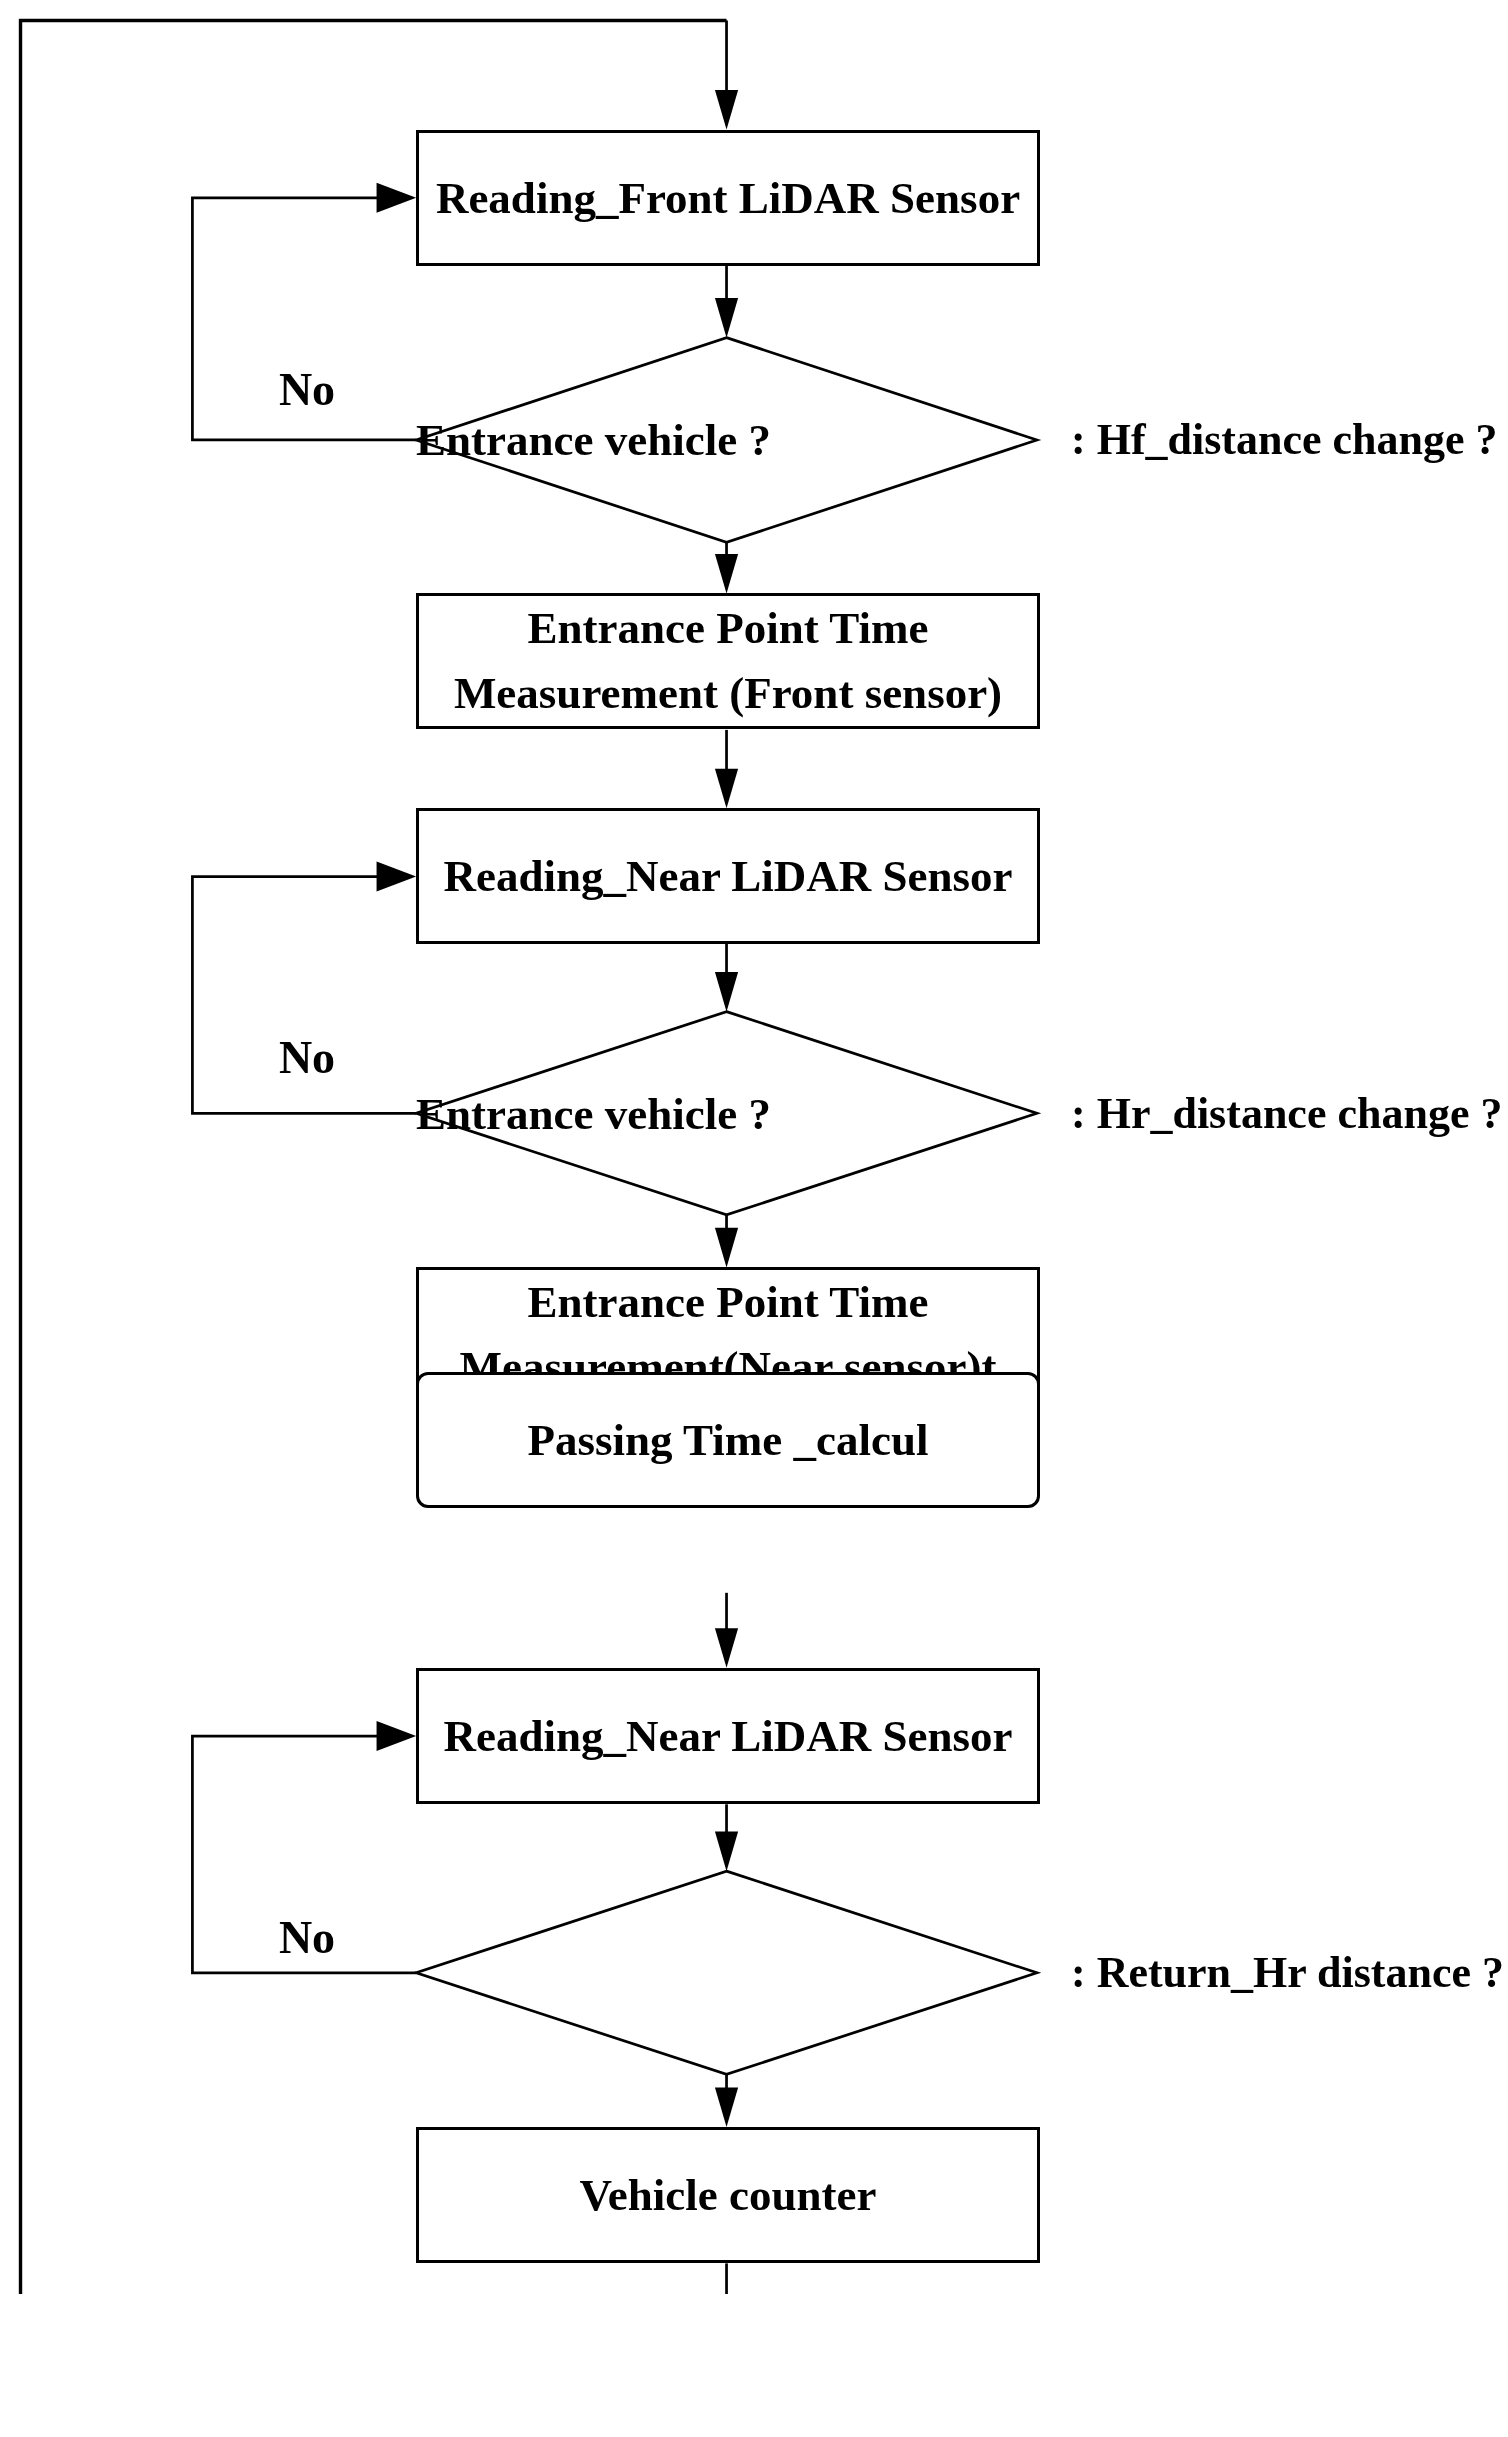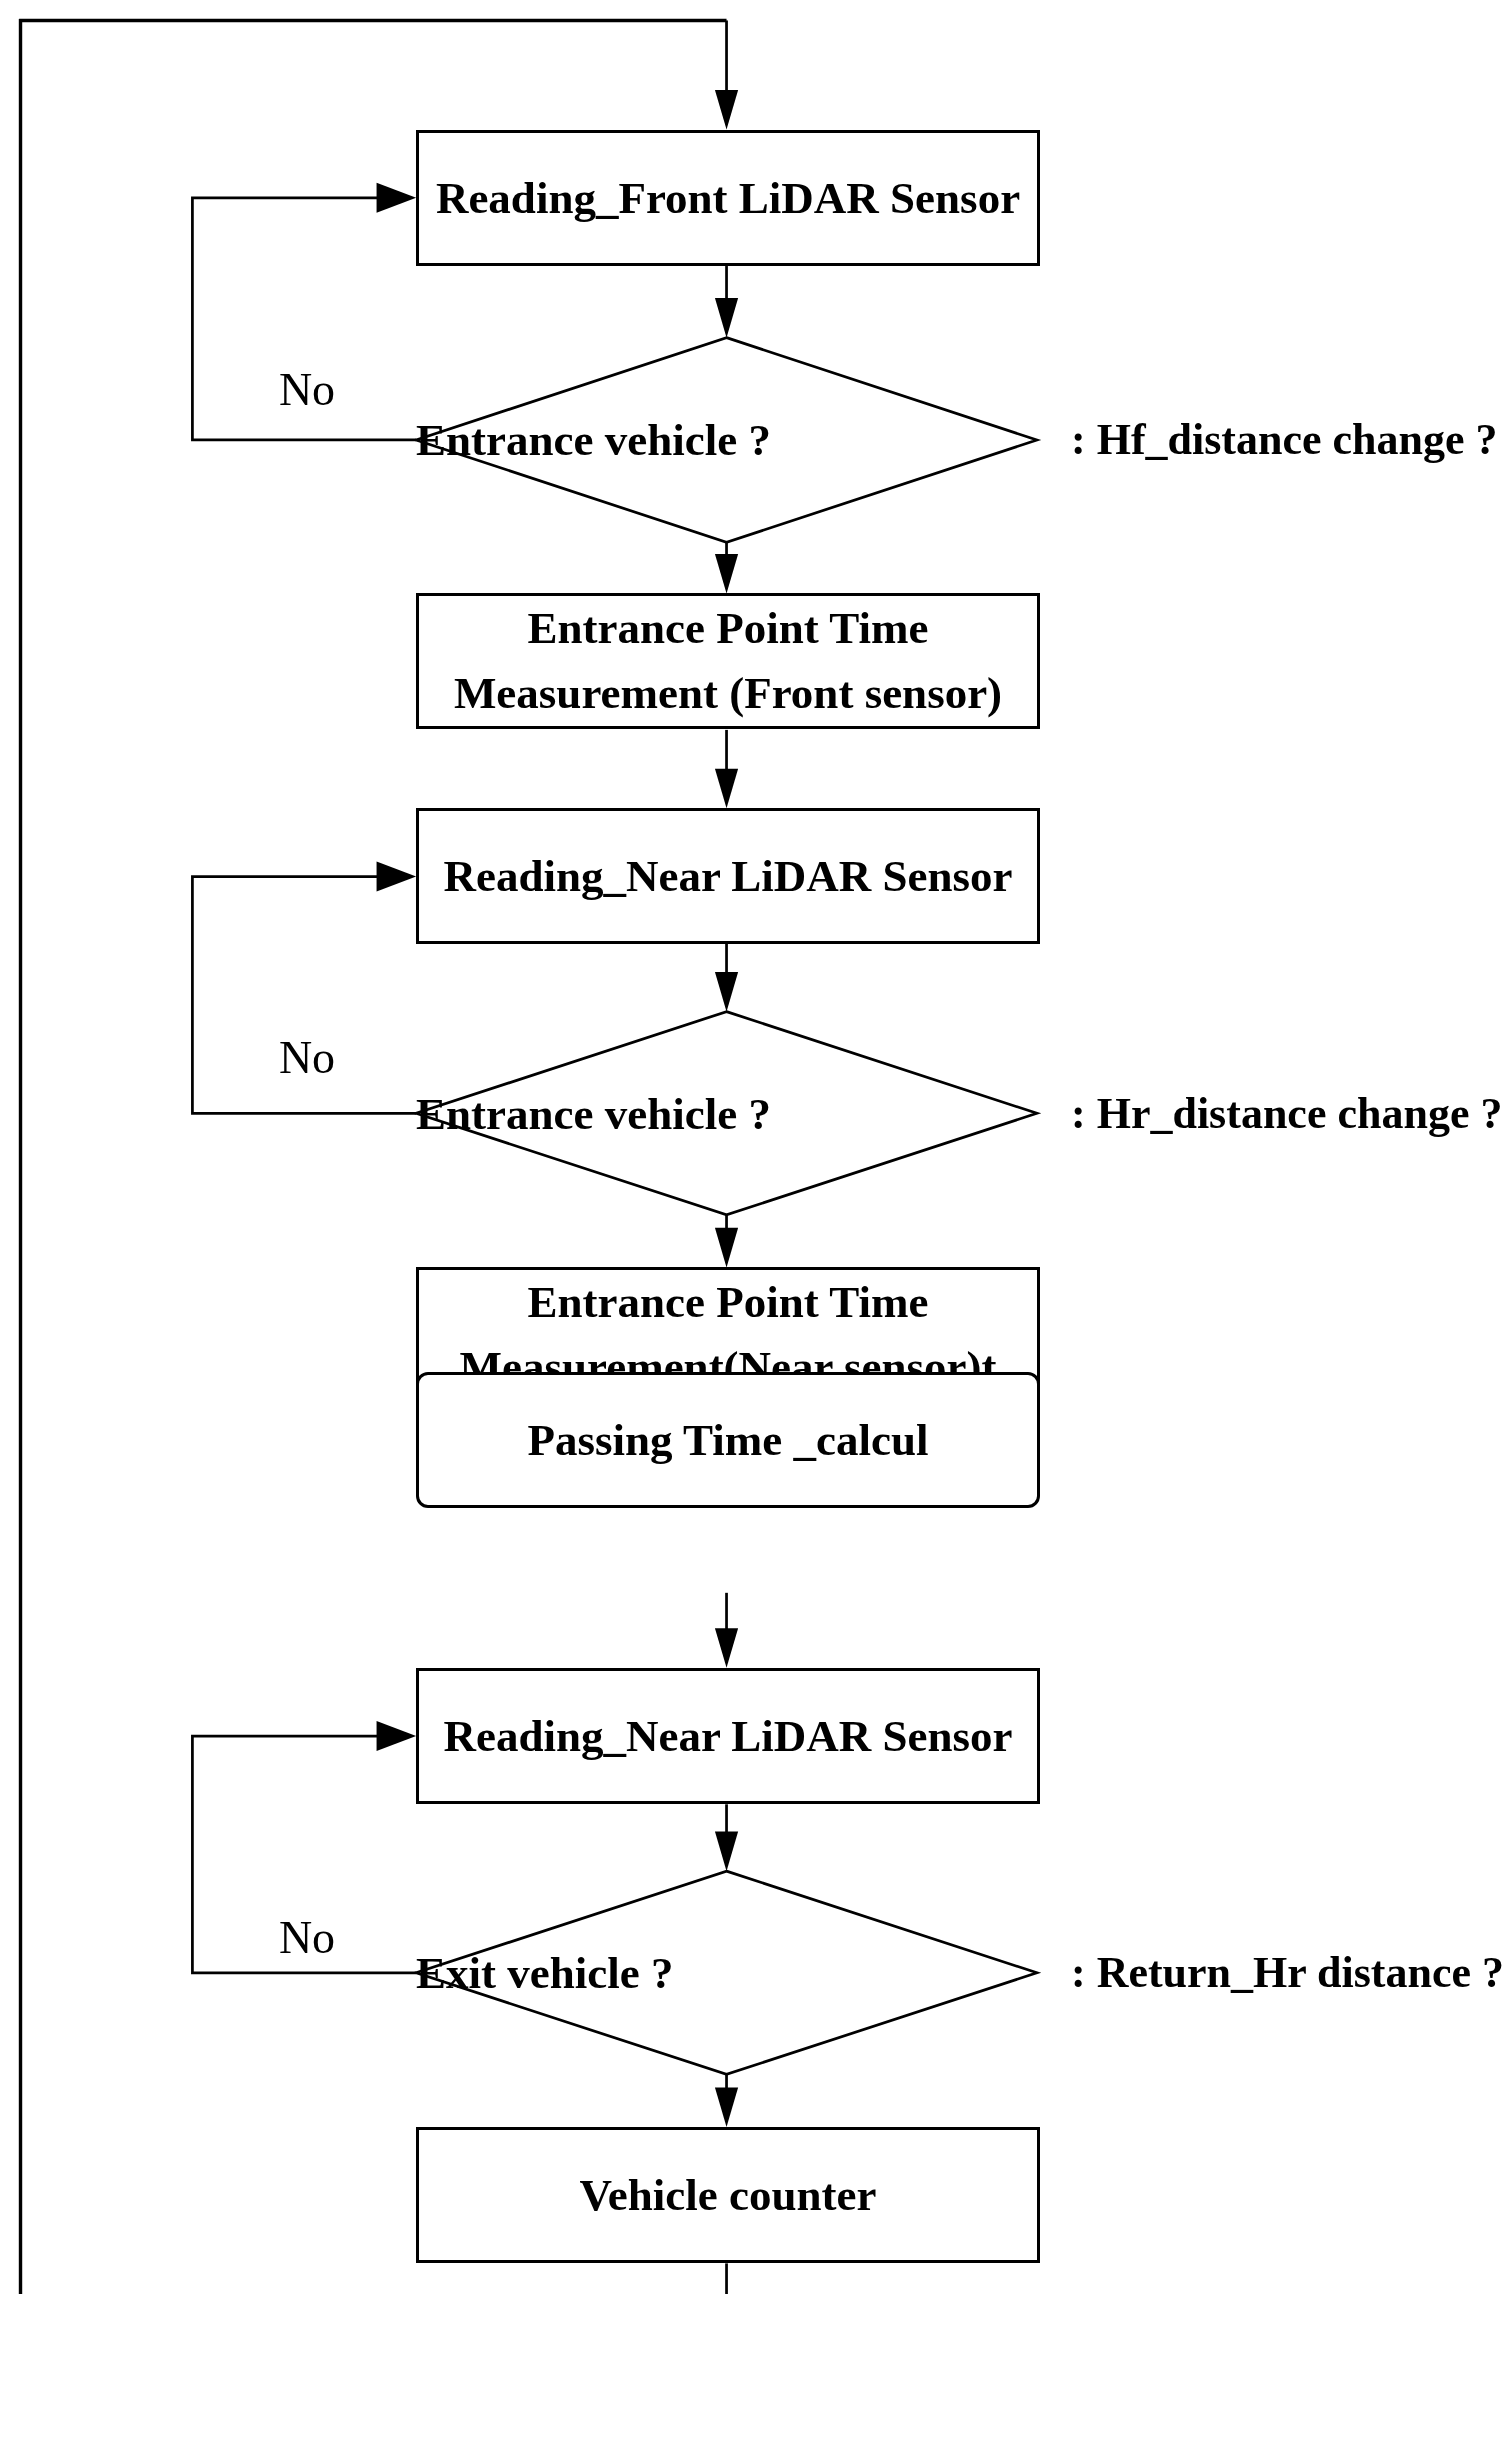--- a/index.html
+++ b/index.html
@@ -66,21 +66,21 @@
   }
   .no-label {
     position: absolute;
     left: 249px;
     width: 116px;
     height: 68px;
     display: flex;
     align-items: center;
     justify-content: center;
     font-size: 46px;
-    font-weight: normal;
+    font-weight: bold;
   }
   svg .wire {
     stroke: #000000;
     stroke-width: 4;
     fill: none;
   }
   svg .wire-outer {
     stroke: #000000;
     stroke-width: 5;
     fill: none;
@@ -212,23 +212,20 @@
   <div class="node-box" style="top:2127px;">
     <span>Vehicle counter</span>
   </div>
 
   <div class="diamond-label" style="top:385px;">
     <span>Entrance vehicle ?</span>
   </div>
   <div class="diamond-label" style="top:1059px;">
     <span>Entrance vehicle ?</span>
   </div>
-  <div class="diamond-label" style="top:1918px;">
-    <span>Exit vehicle ?</span>
-  </div>
 
   <div class="annotation" style="top:402px;">
     <span>: Hf_distance change ?</span>
   </div>
   <div class="annotation" style="top:1076px;">
     <span>: Hr_distance change ?</span>
   </div>
   <div class="annotation" style="top:1935px;">
     <span>: Return_Hr distance ?</span>
   </div>

